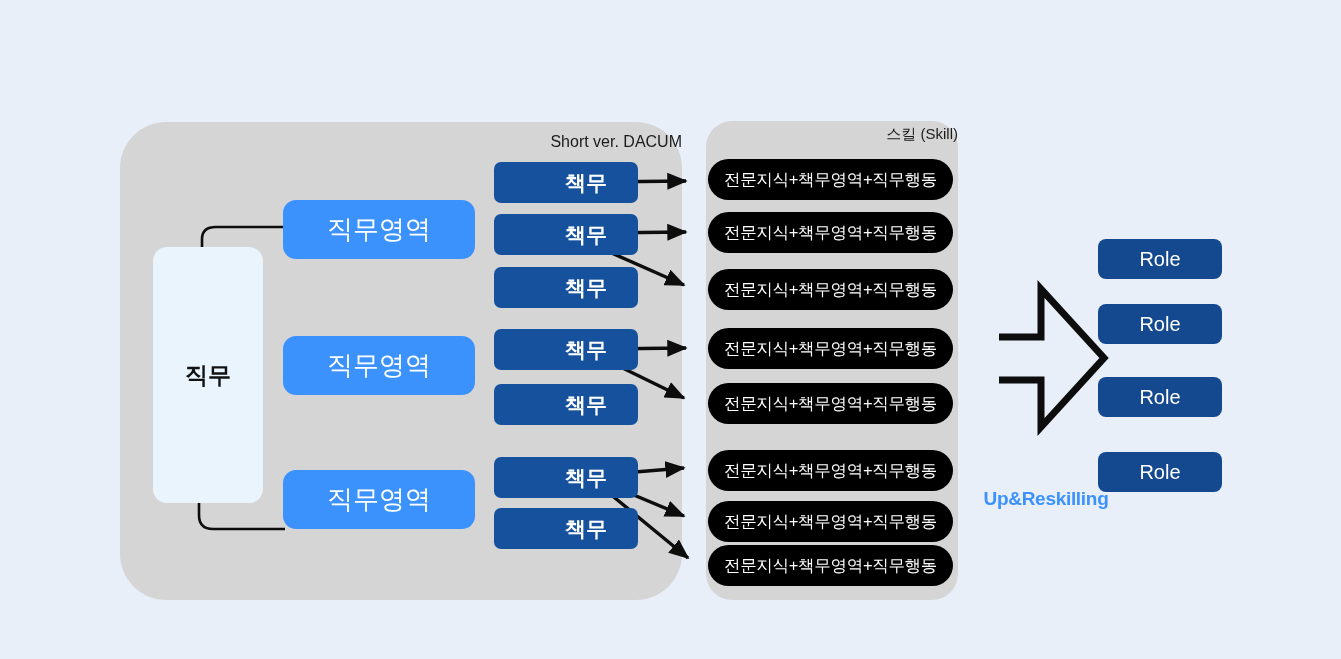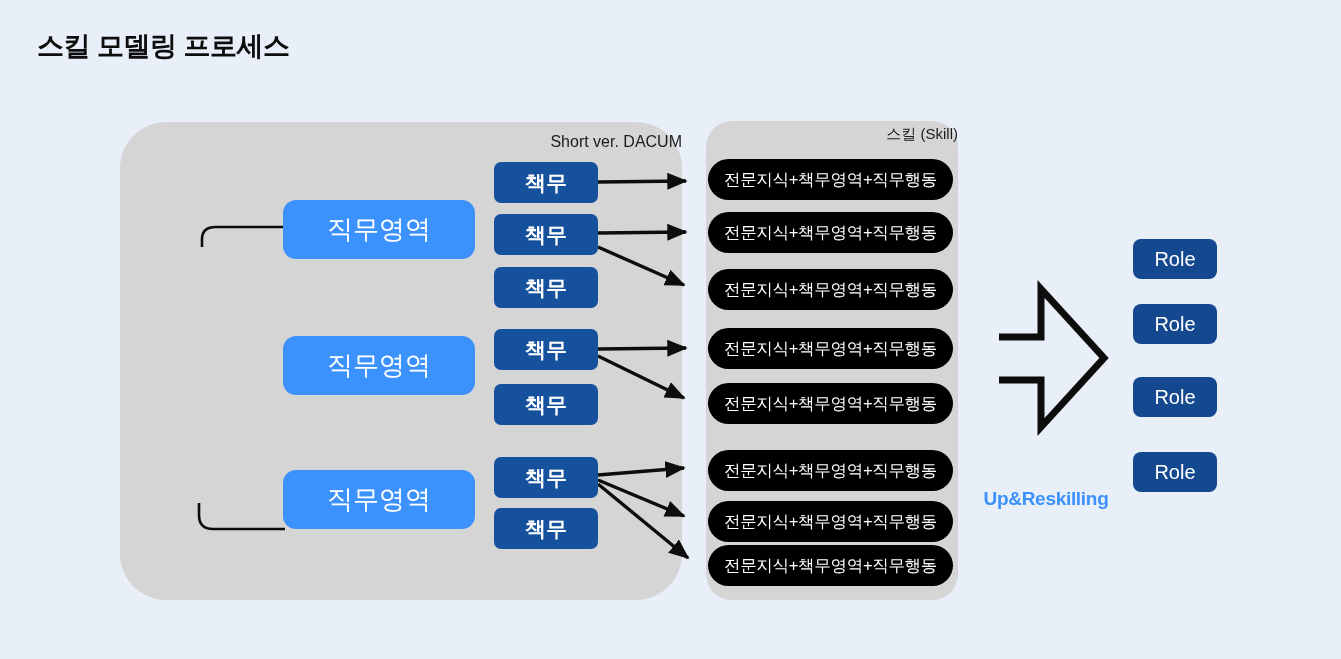--- a/index.html
+++ b/index.html
@@ -38,51 +38,50 @@
     position:absolute;left:283px;width:192px;height:59px;
     background:#3b92fc;border-radius:13px;
     display:flex;align-items:center;justify-content:center;
     font-size:26px;font-weight:500;color:#fff;
   }
 
   .duty{
     position:absolute;left:494px;width:104px;height:41px;
     background:#15519d;border-radius:7px;
     display:flex;align-items:center;justify-content:center;
-    font-size:21px;font-weight:600;color:#fff;
+    font-size:21px;font-weight:600;color:#fff;padding-left:40px;
   }
 
   .skill-pill{
     position:absolute;left:708px;width:245px;height:41px;
     background:#000000;border-radius:21px;
     display:flex;align-items:center;justify-content:center;
     font-size:16.5px;font-weight:500;color:#fff;letter-spacing:-0.3px;
     white-space:nowrap;
   }
 
   .role-box{
-    position:absolute;left:1133px;width:84px;height:40px;
+    position:absolute;left:1098px;width:124px;height:40px;
     background:#14498f;border-radius:8px;
     display:flex;align-items:center;justify-content:center;
     font-size:20px;font-weight:400;color:#fff;
   }
 
   .upreskilling{
     position:absolute;left:968px;top:460px;width:156px;text-align:center;
     font-size:19px;font-weight:800;color:#3b92fc;letter-spacing:-0.3px;margin-top:28px;
   }
 
   svg.overlay{position:absolute;inset:0;pointer-events:none;}
 </style>
 </head>
 <body>
 
 <div class="canvas">
 
-  <div class="page-title">스킬 모델링 프로세스</div>
 
   <div class="panel panel-dacum">
     <div class="panel-label">Short ver. DACUM</div>
   </div>
 
   <div class="panel panel-skill">
     <div class="panel-label">스킬 (Skill)</div>
   </div>
 
   <svg class="overlay" width="1341" height="659" viewBox="0 0 1341 659">
@@ -100,20 +99,21 @@
     <line x1="598" y1="247" x2="684" y2="285" stroke="#0d0d0d" stroke-width="3.4" marker-end="url(#ah)"></line>
     <line x1="598" y1="349" x2="686" y2="348" stroke="#0d0d0d" stroke-width="3.4" marker-end="url(#ah)"></line>
     <line x1="598" y1="356" x2="684" y2="398" stroke="#0d0d0d" stroke-width="3.4" marker-end="url(#ah)"></line>
     <line x1="598" y1="475" x2="684" y2="468" stroke="#0d0d0d" stroke-width="3.4" marker-end="url(#ah)"></line>
     <line x1="598" y1="480" x2="684" y2="516" stroke="#0d0d0d" stroke-width="3.4" marker-end="url(#ah)"></line>
     <line x1="598" y1="484" x2="688" y2="558" stroke="#0d0d0d" stroke-width="3.4" marker-end="url(#ah)"></line>
 
     <path d="M999,337 L1041,337 L1041,289 L1104,358 L1041,427 L1041,380 L999,380" fill="none" stroke="#0d0d0d" stroke-width="7" stroke-miterlimit="10"></path>
   </svg>
 
+  <div class="job-box">직무</div>
 
   <div class="job-area" style="top:200px">직무영역</div>
   <div class="job-area" style="top:336px">직무영역</div>
   <div class="job-area" style="top:470px">직무영역</div>
 
   <div class="duty" style="top:162px">책무</div>
   <div class="duty" style="top:214px">책무</div>
   <div class="duty" style="top:267px">책무</div>
   <div class="duty" style="top:329px">책무</div>
   <div class="duty" style="top:384px">책무</div>

